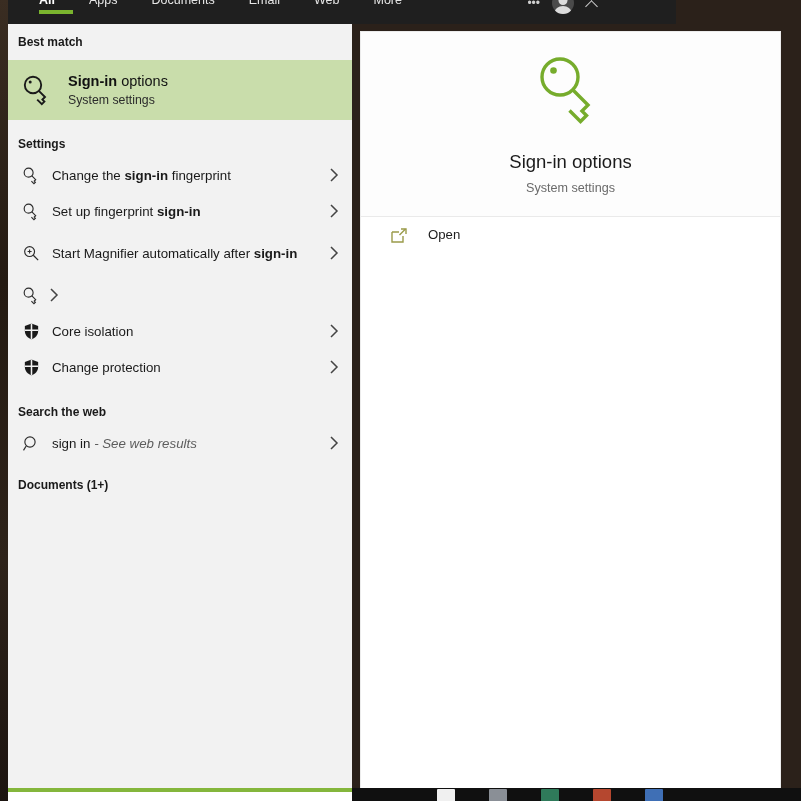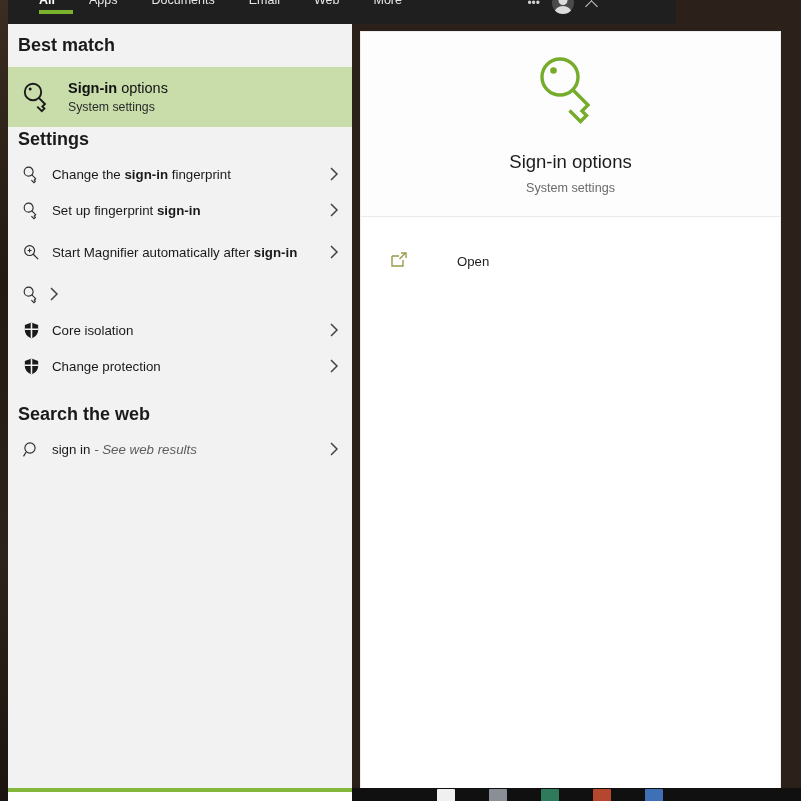--- a/index.html
+++ b/index.html
@@ -119,21 +119,21 @@
     background: #84b63c;
   }
   .panel-bottom-fill {
     position: absolute;
     left: 8px; top: 792px;
     width: 344px; height: 9px;
     background: #ffffff;
   }
 
   .section-header {
-    font-size: 18px;
+    font-size: 12px;
     font-weight: bold;
     color: #1a1a1a;
     padding: 0 0 0 10px;
   }
 
   .best-match-header { margin-top: 11px; margin-bottom: 11px; }
 
   
   .best-match-row {
     display: flex;
@@ -158,21 +158,21 @@
   }
   .bm-title b { font-weight: bold; }
   .bm-sub {
     font-size: 12.3px;
     color: #2b2b2b;
     line-height: 17px;
     margin-top: 1px;
   }
 
   
-  .settings-header { margin-top: 2px; margin-bottom: 6px; }
+  .settings-header { margin-top: 17px; margin-bottom: 6px; }
 
   .list-row {
     display: flex;
     align-items: center;
     min-height: 36px;
     padding: 0 8px 0 10px;
     cursor: default;
   }
   .row-icon {
     flex: 0 0 26px;
@@ -227,26 +227,25 @@
   }
   .preview-sub {
     font-size: 12.6px;
     color: #6a6a6a;
     margin-top: 6px;
     line-height: 17px;
   }
 
   .action-row {
     display: flex;
-    align-items: flex-end;
+    align-items: flex-start;
     height: 42px;
     padding-left: 26px;
     margin-top: 10px;
     cursor: default;
-    gap: 29px;
   }
   .action-icon {
     flex: 0 0 24px;
     display: flex;
     align-items: center;
     justify-content: center;
   }
   .action-label {
     font-size: 13.2px;
     color: #1d1d1d;
@@ -439,20 +438,21 @@
     <div class="row-label">
       <span>sign in</span><span class="muted"> - See web results</span>
     </div>
     <div class="row-chevron">
       <svg width="11" height="16" viewBox="0 0 11 16" aria-hidden="true">
         <path d="M2 2 L8 8 L2 14" fill="none" stroke="#444" stroke-width="1.5"></path>
       </svg>
     </div>
   </div>
 
+  <div class="section-header docs-header">Documents (1+)</div>
 </div>
 
 <div class="panel-bottom-accent"></div>
 <div class="panel-bottom-fill"></div>
 
 <div class="preview-wrap">
   <div class="preview-card">
     <div class="preview-icon">
       <svg width="76" height="76" viewBox="0 0 76 76" aria-hidden="true">
         <circle cx="27" cy="25" r="18" fill="none" stroke="#76ac2c" stroke-width="3.4"></circle>

